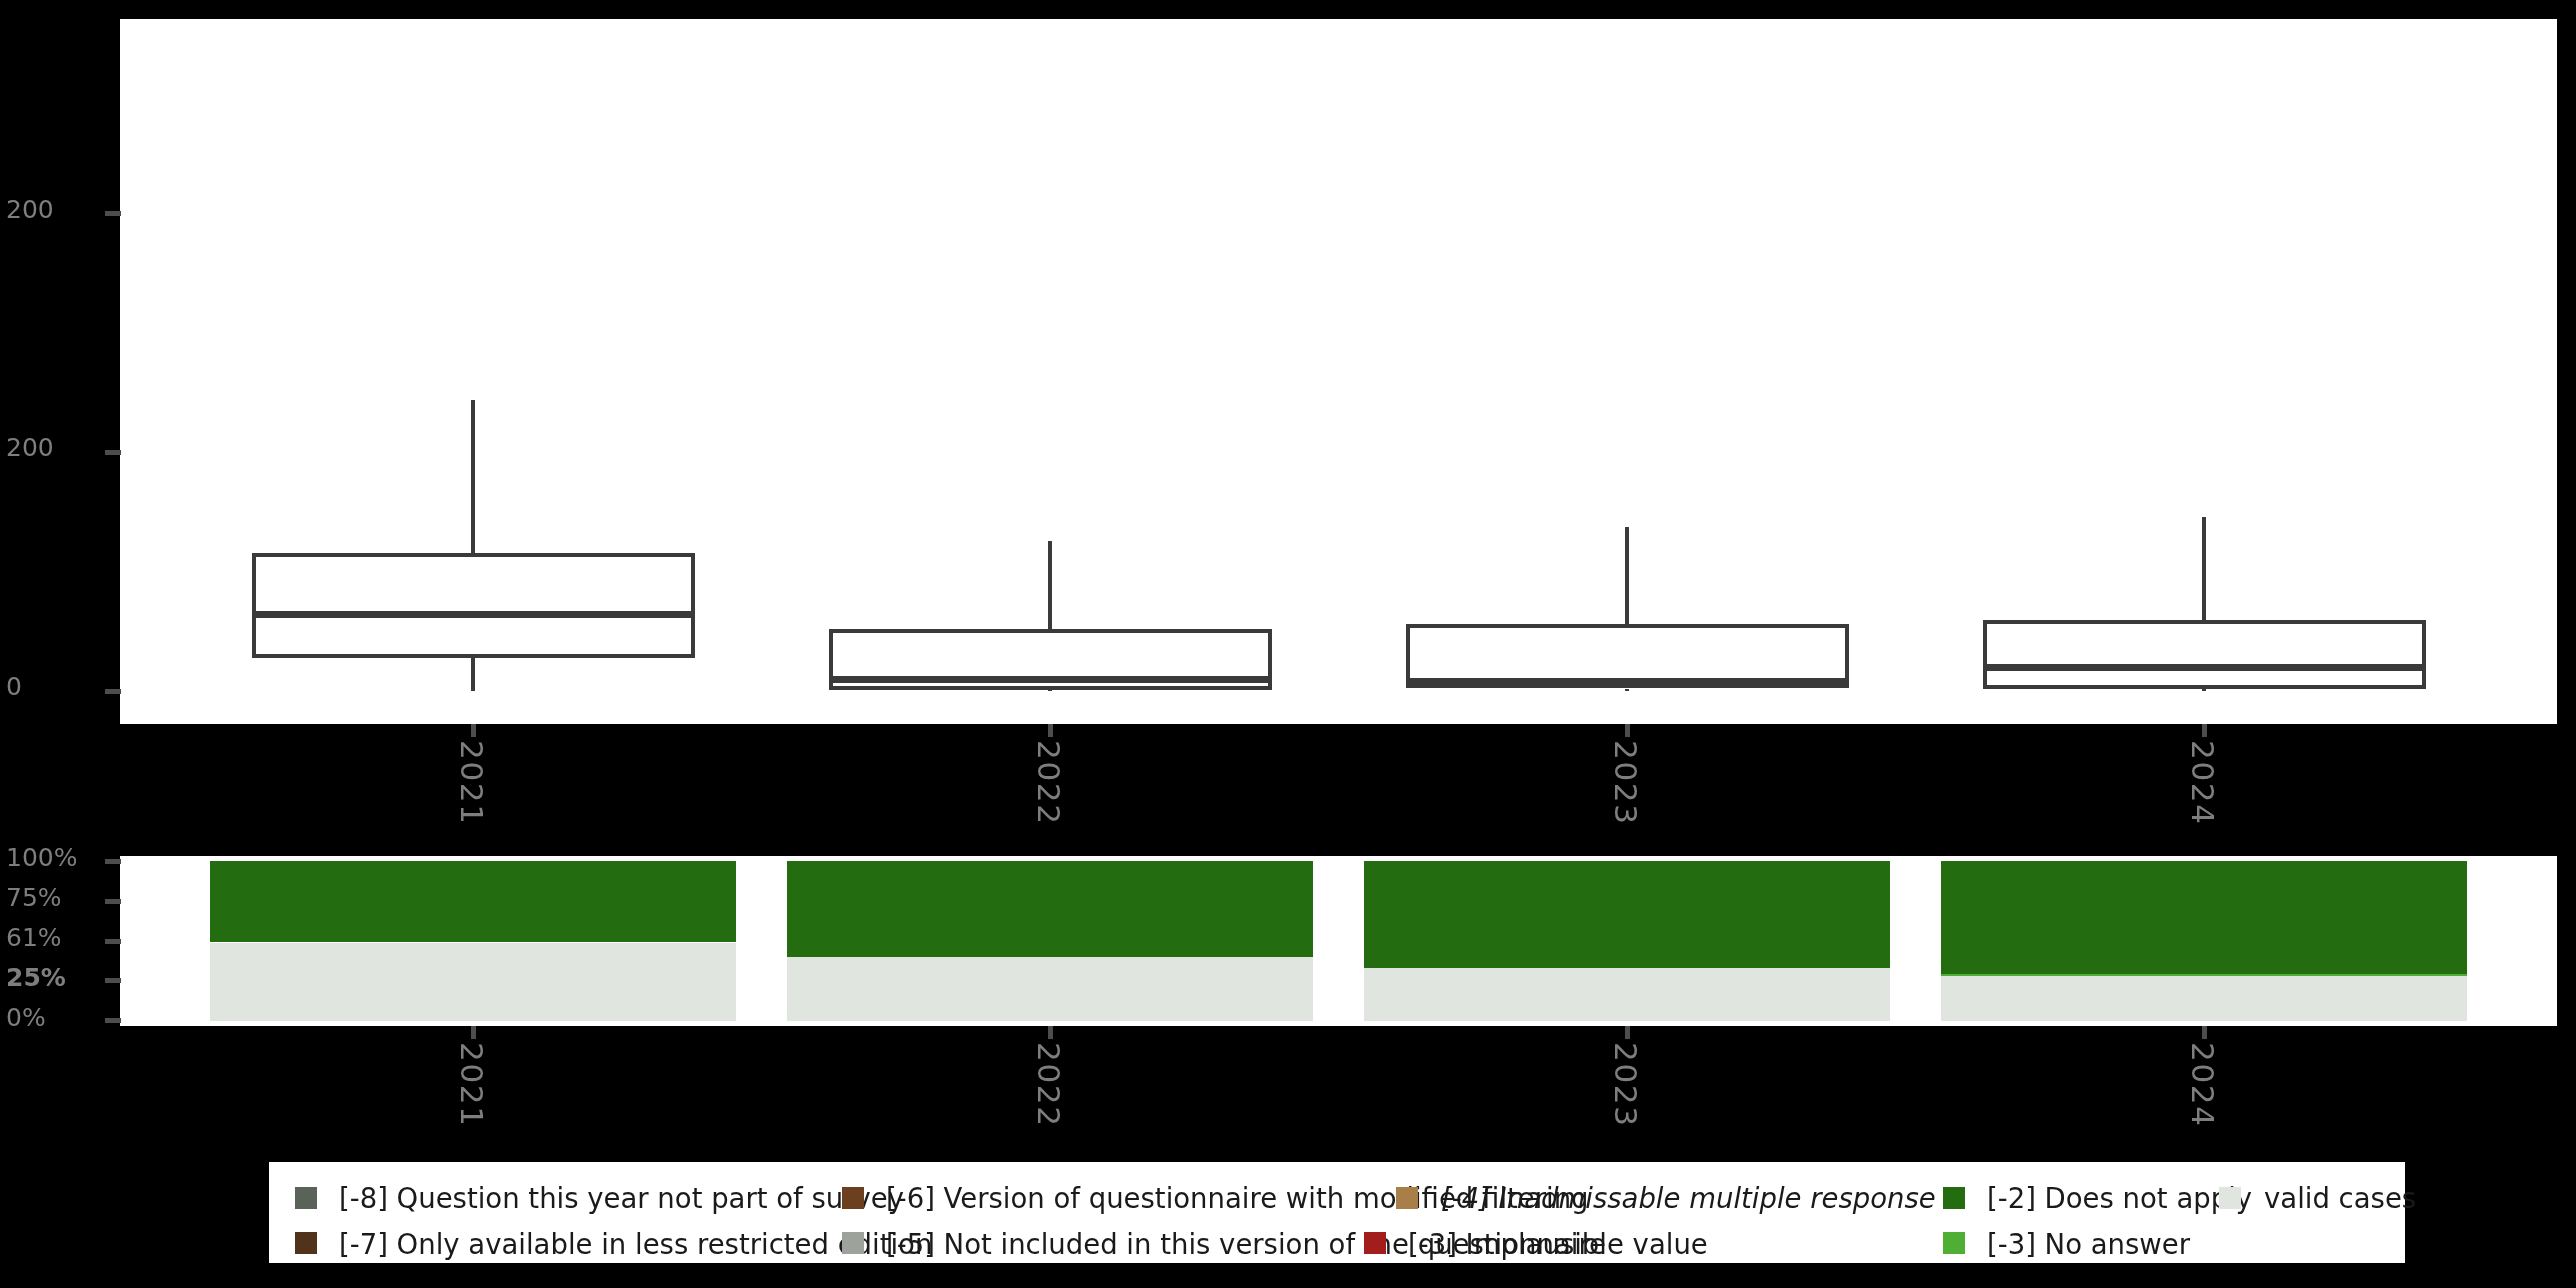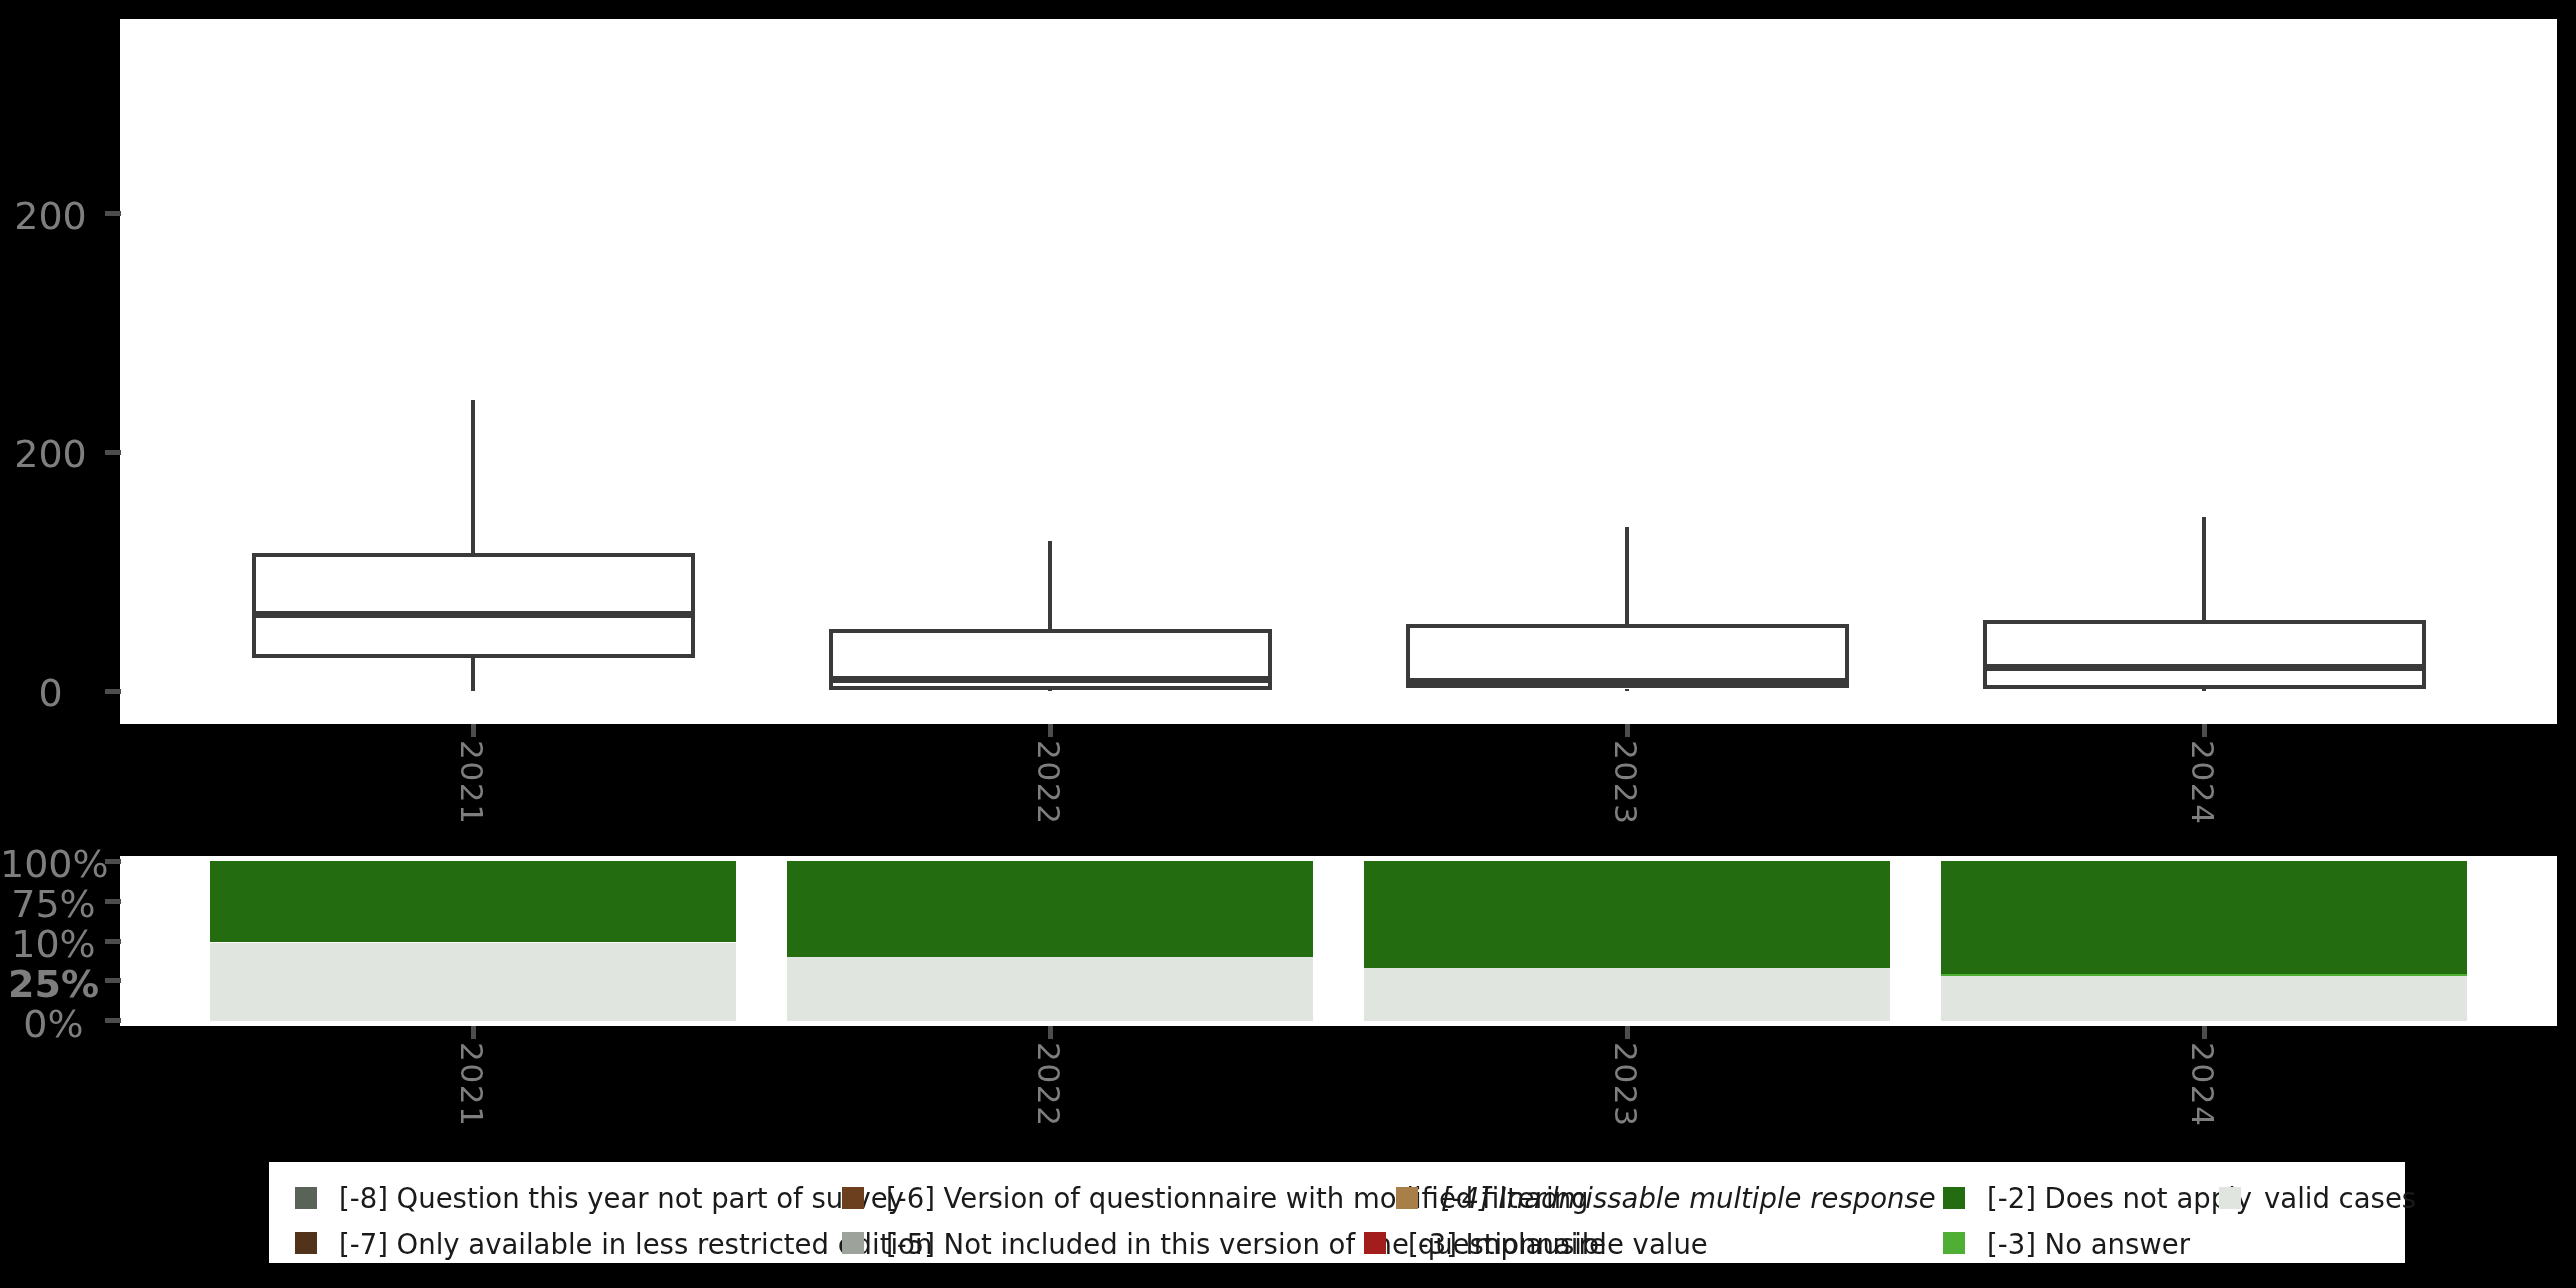--- a/index.html
+++ b/index.html
@@ -1,19 +1,19 @@
 <!DOCTYPE html>
 <html style="font-size:13.7px"><head>
 <meta charset="utf-8">
 <style>
   html,body{margin:0;padding:0;background:#000;}
   #page{position:relative;width:2576px;height:1288px;background:#000;overflow:hidden;
         font-family:"DejaVu Sans","Liberation Sans",sans-serif;}
   .panel{position:absolute;background:#fff;}
-  .ytick-label{position:absolute;text-align:center;color:#7E7E7E;font-size:38px;line-height:1;}
+  .ytick-label{position:absolute;text-align:left;color:#7E7E7E;font-size:25px;line-height:1;padding-left:6px;}
   .tickmark{position:absolute;background:#4D4D4D;}
   .xtick-label{position:absolute;color:#7E7E7E;font-size:31px;line-height:1;
                writing-mode:vertical-rl;letter-spacing:1.7px;}
   .box{position:absolute;background:#fff;box-sizing:border-box;}
   .whisker{position:absolute;}
   .median{position:absolute;}
   .barseg{position:absolute;}
   .legend-box{position:absolute;background:#fff;}
   .legend-swatch{position:absolute;width:22px;height:22px;}
   .legend-label{position:absolute;color:#1A1A1A;font-size:27.5px;line-height:1;white-space:nowrap;}
@@ -52,21 +52,21 @@
       <div class="whisker" style="left: 2202px; top: 517px; width: 4.3px; height: 103px; background: rgb(58, 58, 58);"></div>
       <div class="whisker" style="left: 2202px; top: 689px; width: 4.3px; height: 2.4px; background: rgb(58, 58, 58);"></div>
       <div class="box" style="left: 1983px; top: 620px; width: 443px; height: 69px; border: 4.3px solid rgb(58, 58, 58);"></div>
       <div class="median" style="left: 1983px; top: 664px; width: 443px; height: 6.9px; background: rgb(58, 58, 58);"></div>
       <div class="tickmark" style="left: 2202px; top: 724px; width: 5.2px; height: 13px;"></div>
       <div class="xtick-label" style="left: 2187px; top: 740px;">2024</div>
       <div class="ytick-label" style="left: 0px; top: 1005px; width: 107px;">0%</div>
       <div class="tickmark" style="left: 105px; top: 1018px; width: 15.5px; height: 5.2px;"></div>
       <div class="ytick-label" style="left: 0px; top: 965px; width: 107px; font-weight: bold;">25%</div>
       <div class="tickmark" style="left: 105px; top: 978px; width: 15.5px; height: 5.2px;"></div>
-      <div class="ytick-label" style="left: 0px; top: 925px; width: 107px;">10%</div>
+      <div class="ytick-label" style="left: 0px; top: 925px; width: 107px;">61%</div>
       <div class="tickmark" style="left: 105px; top: 939px; width: 15.5px; height: 5.2px;"></div>
       <div class="ytick-label" style="left: 0px; top: 885px; width: 107px;">75%</div>
       <div class="tickmark" style="left: 105px; top: 899px; width: 15.5px; height: 5.2px;"></div>
       <div class="ytick-label" style="left: 0px; top: 845px; width: 107px;">100%</div>
       <div class="tickmark" style="left: 105px; top: 859px; width: 15.5px; height: 5.2px;"></div>
       <div class="barseg" style="left: 210px; top: 943px; width: 526px; height: 78px; background: rgb(225, 229, 223);"></div>
       <div class="barseg" style="left: 210px; top: 861px; width: 526px; height: 81px; background: rgb(35, 108, 16);"></div>
       <div class="tickmark" style="left: 471px; top: 1026px; width: 5.2px; height: 13px;"></div>
       <div class="xtick-label" style="left: 456px; top: 1042px;">2021</div>
       <div class="barseg" style="left: 787px; top: 957px; width: 526px; height: 64px; background: rgb(225, 229, 223);"></div>

